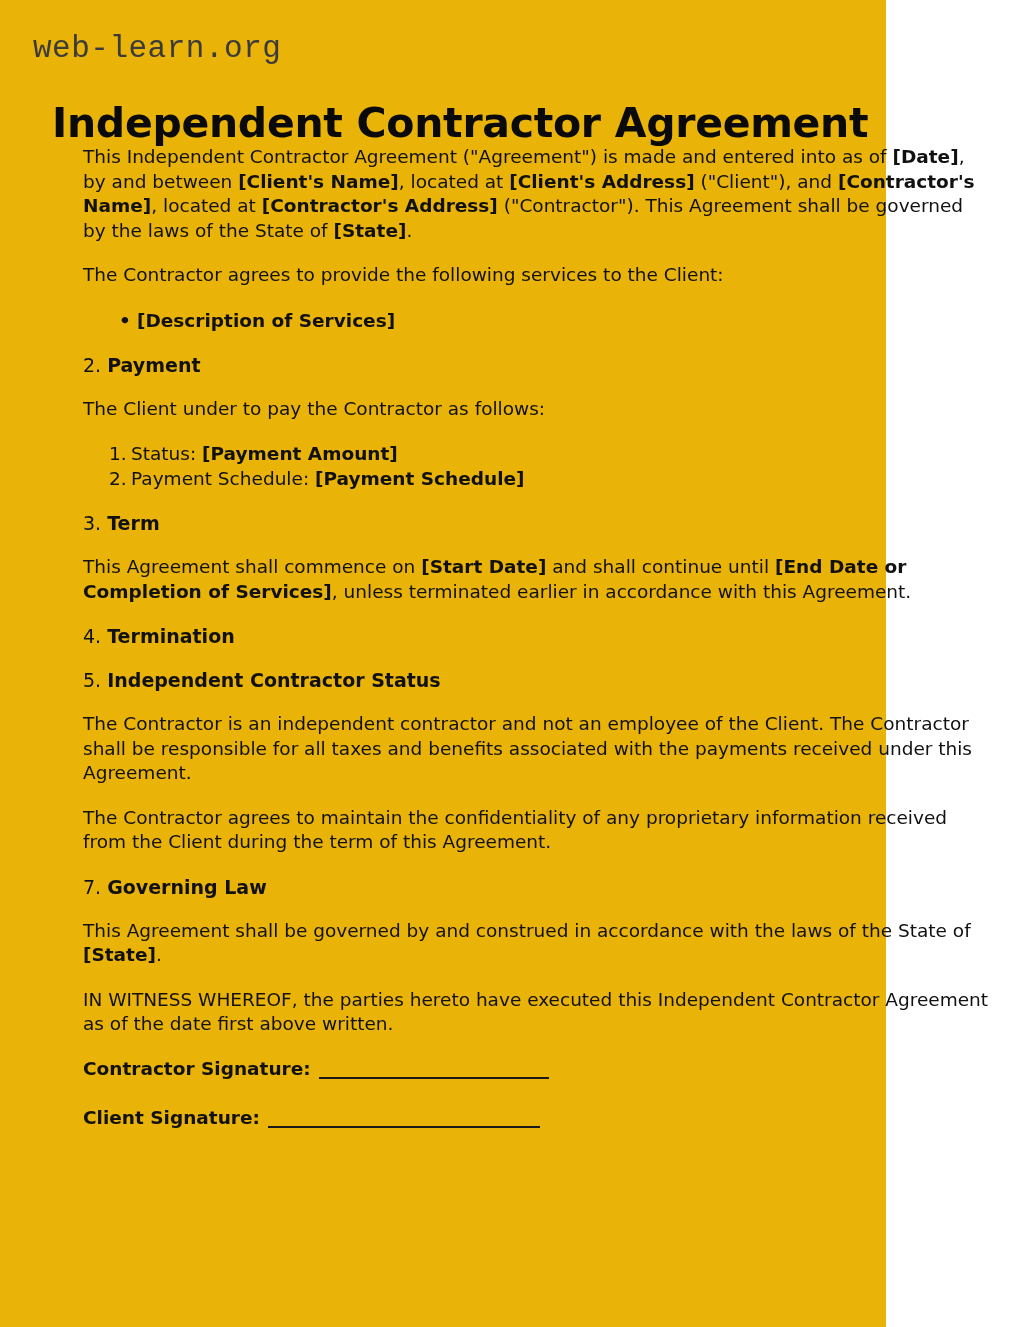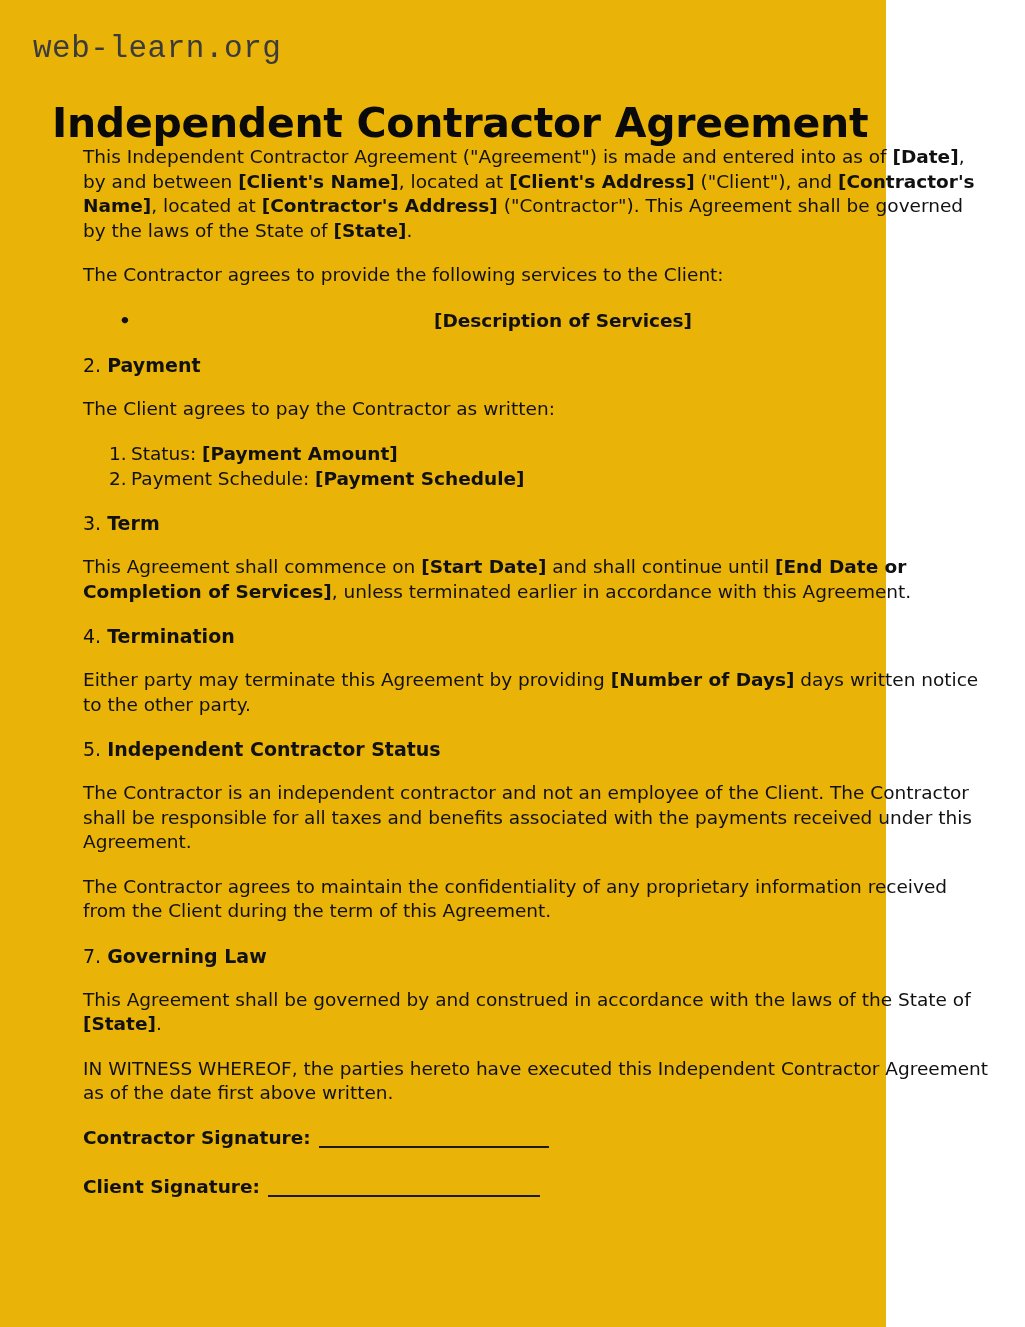--- a/index.html
+++ b/index.html
@@ -74,21 +74,20 @@
   .section-head .num { font-weight: normal; }
   .section-head .title { font-weight: bold; }
 
   b, strong { font-weight: bold; }
 
   
   ul.bullets {
     margin: 0 0 20px 0;
     padding: 0 0 0 54px;
     list-style: none;
-    text-align: center;
   }
   ul.bullets li {
     font-size: 18.5px;
     line-height: 25px;
     font-weight: bold;
     position: relative;
     color: #111111;
   }
   ul.bullets li::before {
     content: "\2022";
@@ -154,34 +153,33 @@
 
 
     <p class="para">The Contractor agrees to provide the following services to the Client:</p>
 
     <ul class="bullets">
       <li>[Description of Services]</li>
     </ul>
 
     <p class="section-head"><span class="num">2.</span> <span class="title">Payment</span></p>
 
-    <p class="para">The Client agrees to pay the Contractor as written:</p>
+    <p class="para">The Client under to pay the Contractor as follows:</p>
 
     <ol class="numbered">
       <li><span>Status: </span><b>[Payment Amount]</b></li>
       <li><span>Payment Schedule: </span><b>[Payment Schedule]</b></li>
     </ol>
 
     <p class="section-head"><span class="num">3.</span> <span class="title">Term</span></p>
 
     <p class="para"><span>This Agreement shall commence on </span><b>[Start Date]</b><span> and shall continue until </span><b>[End Date or Completion of Services]</b><span>, unless terminated earlier in accordance with this Agreement.</span></p>
 
     <p class="section-head"><span class="num">4.</span> <span class="title">Termination</span></p>
 
-    <p class="para"><span>Either party may terminate this Agreement by providing </span><b>[Number of Days]</b><span> days written notice to the other party.</span></p>
 
     <p class="section-head"><span class="num">5.</span> <span class="title">Independent Contractor Status</span></p>
 
     <p class="para">The Contractor is an independent contractor and not an employee of the Client. The Contractor shall be responsible for all taxes and benefits associated with the payments received under this Agreement.</p>
 
 
     <p class="para">The Contractor agrees to maintain the confidentiality of any proprietary information received from the Client during the term of this Agreement.</p>
 
     <p class="section-head"><span class="num">7.</span> <span class="title">Governing Law</span></p>
 

